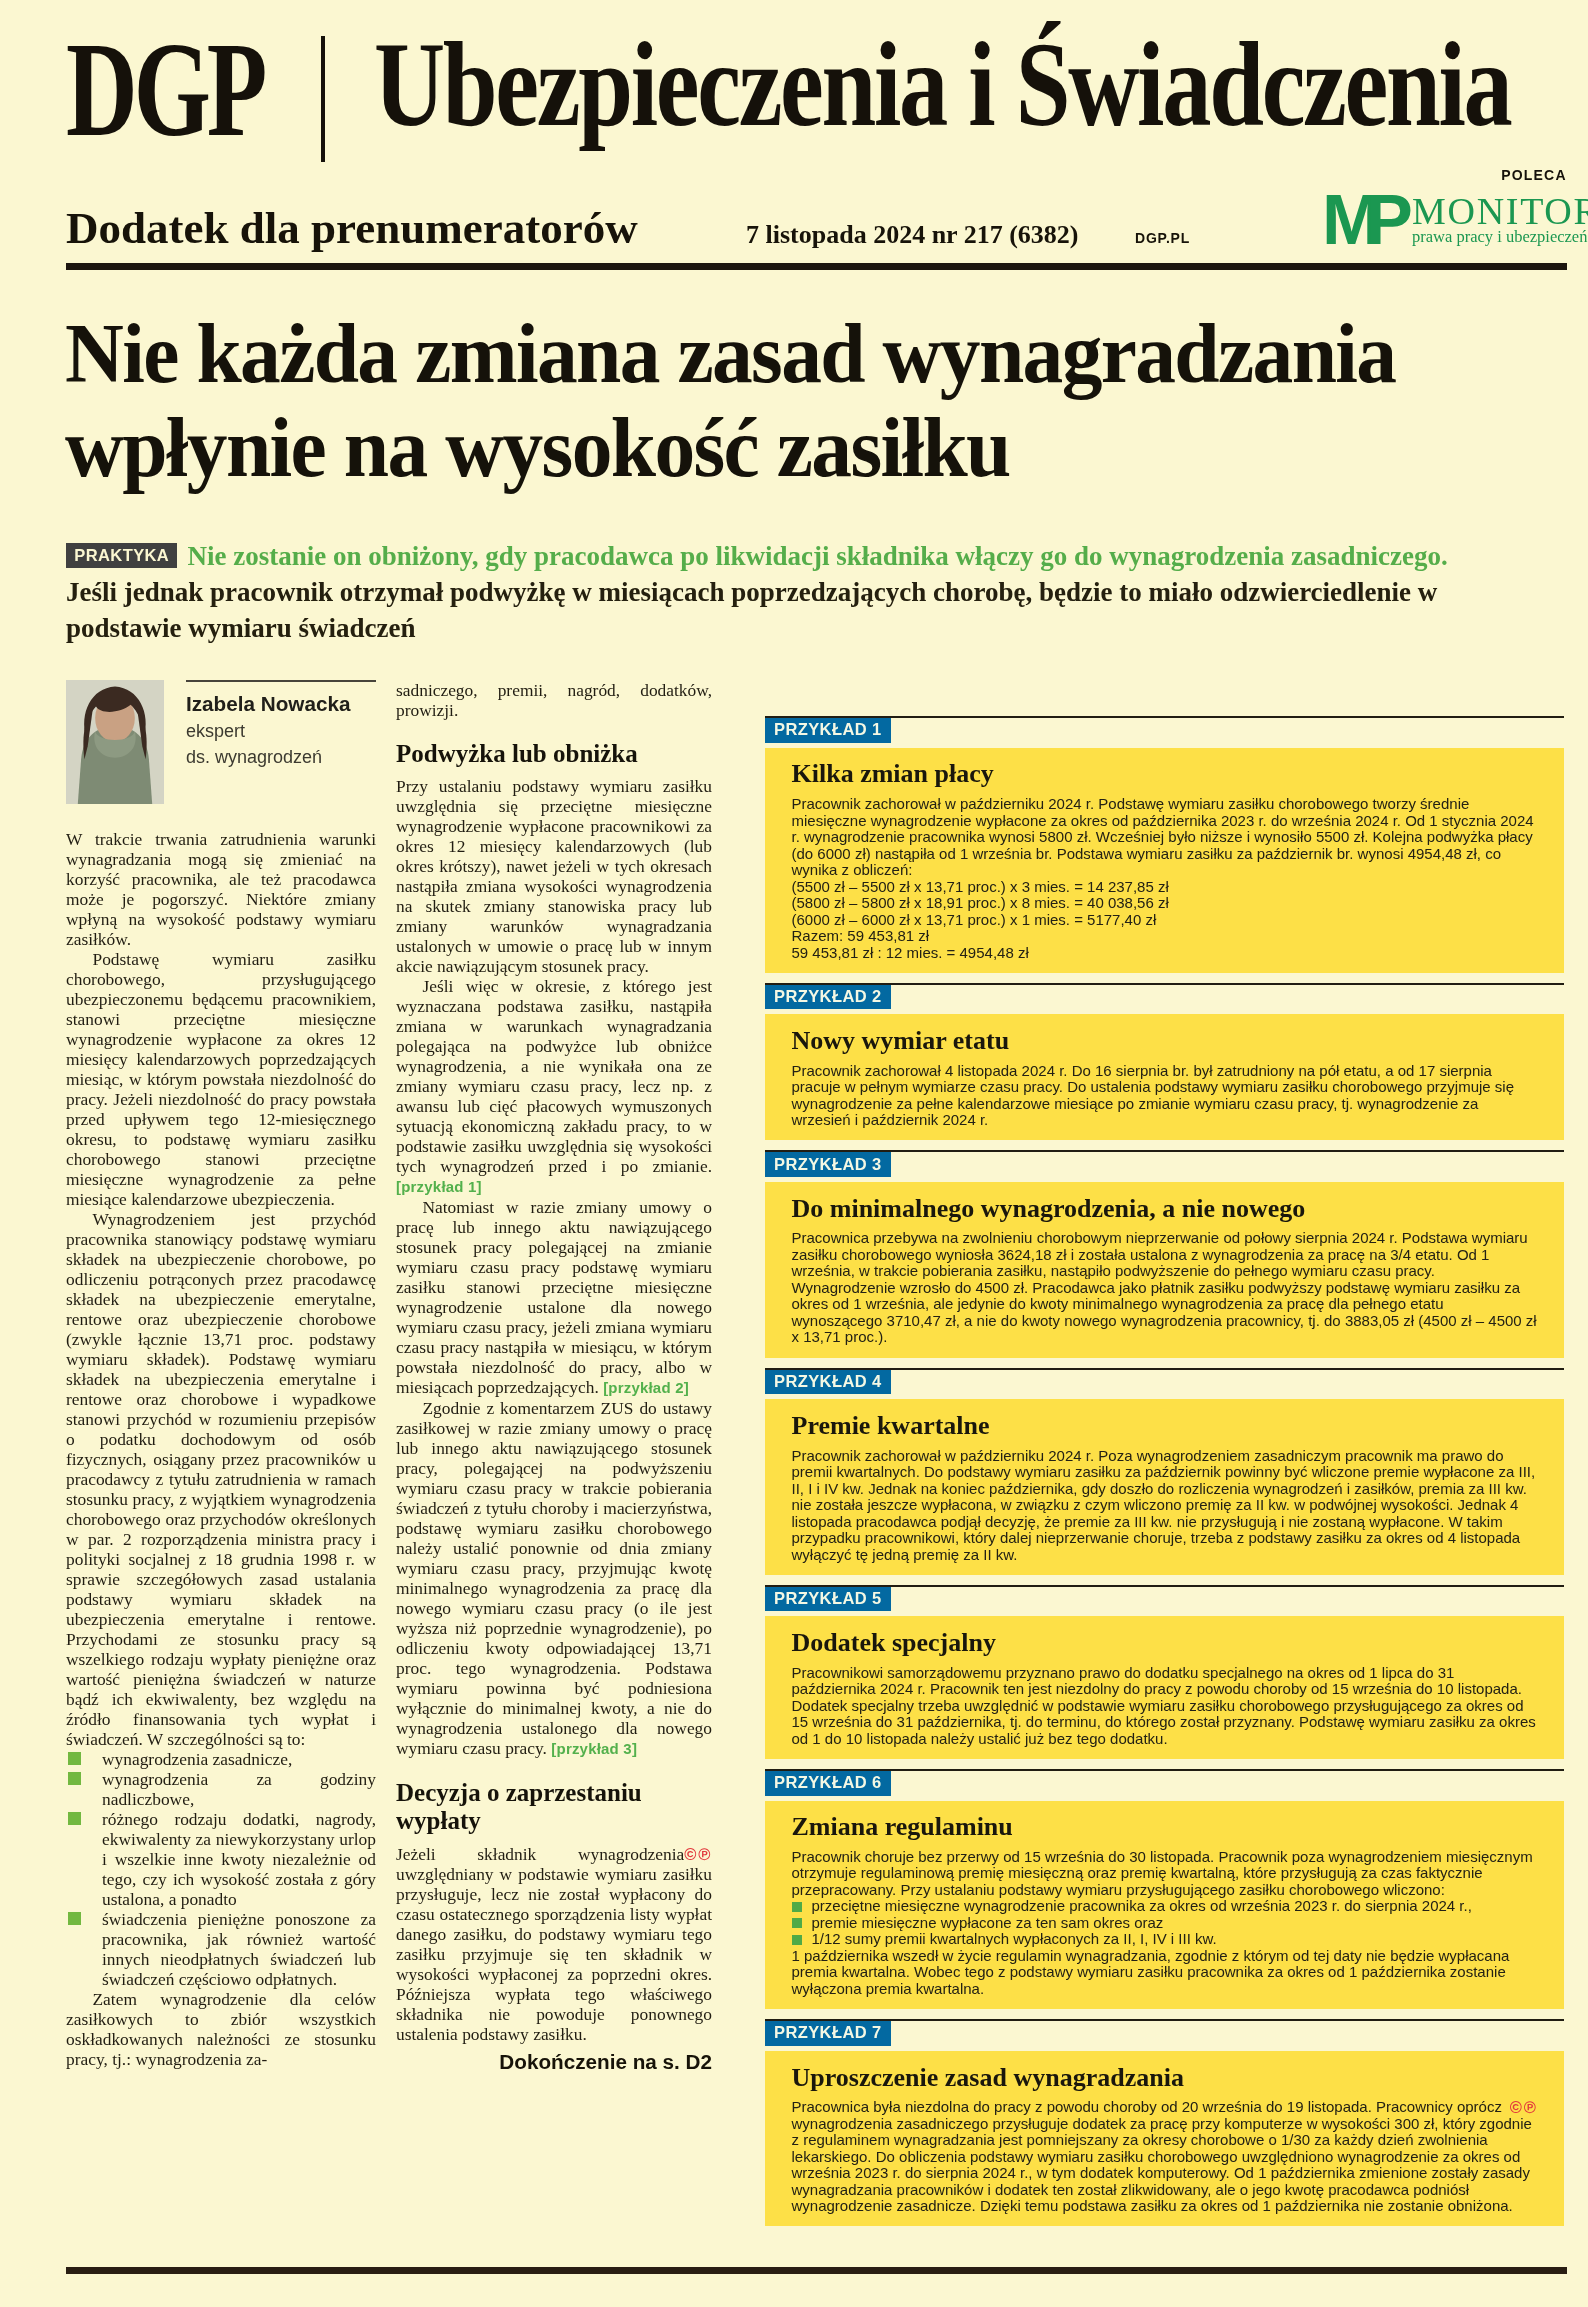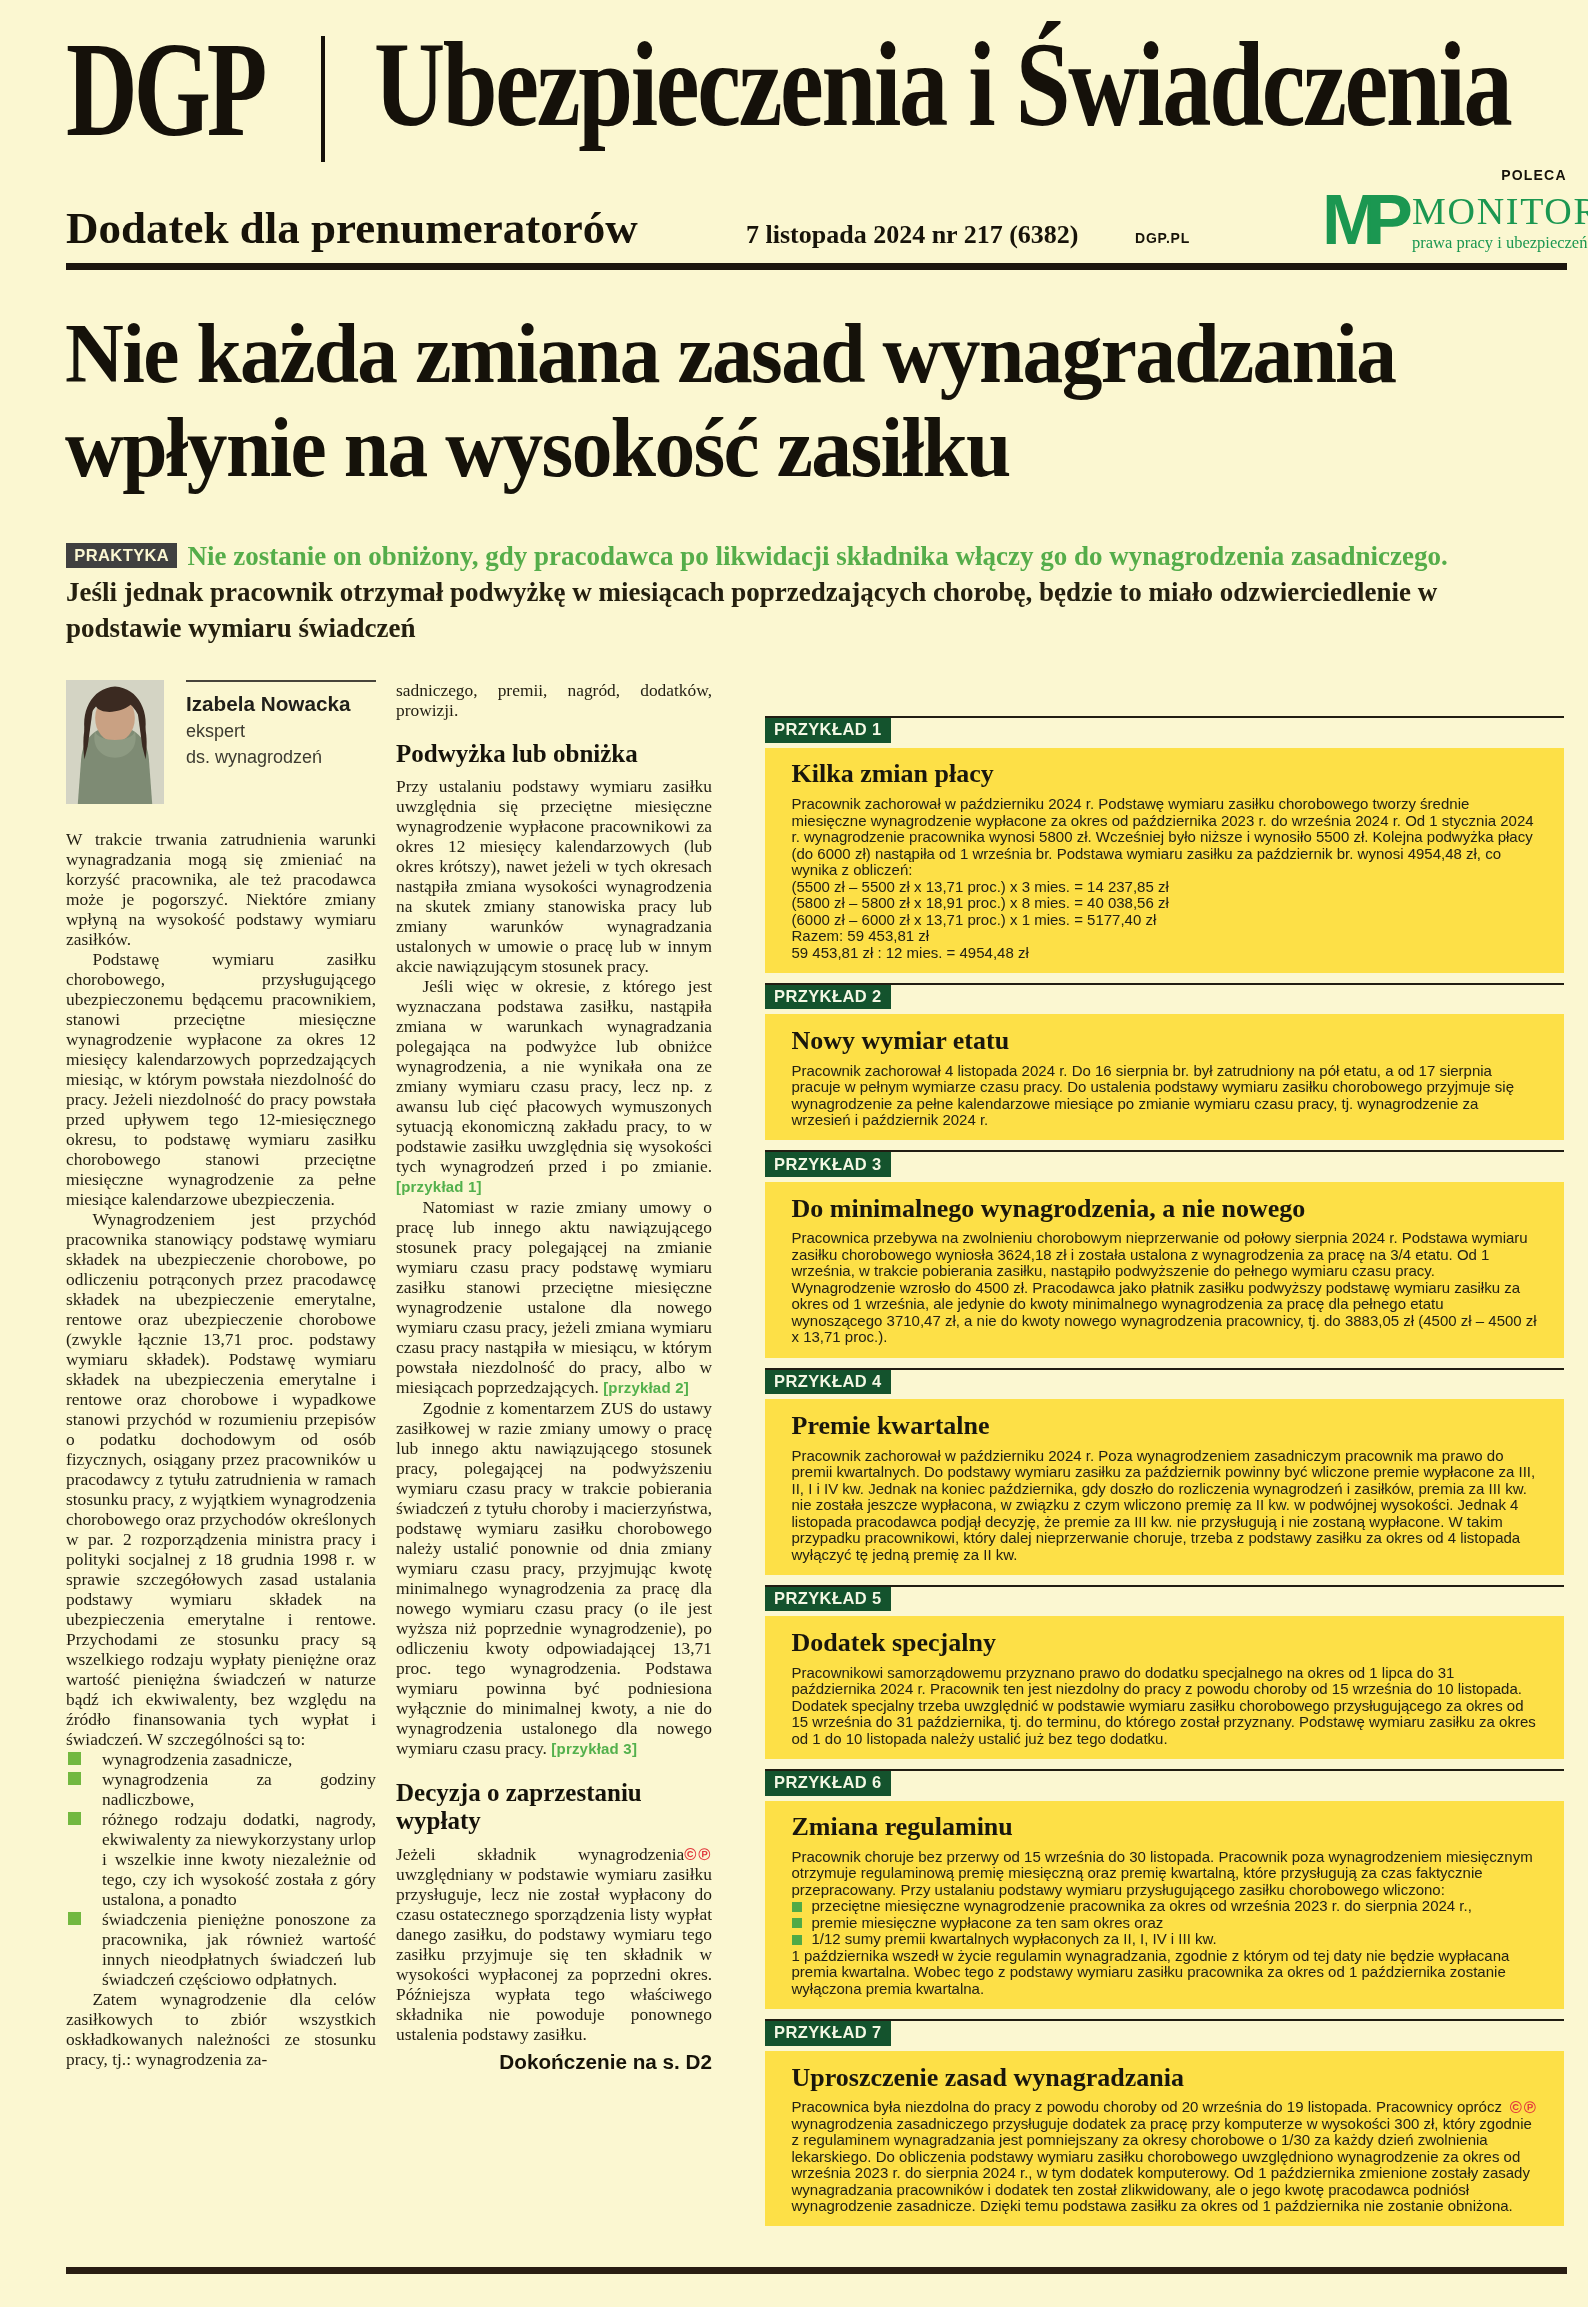--- a/index.html
+++ b/index.html
@@ -18,21 +18,21 @@
             letter-spacing:0;color:#171309;}
   .issue{position:absolute;left:746px;top:220px;font-size:26px;font-weight:bold;color:#171309;}
   .site{position:absolute;left:1135px;top:230px;font-size:14px;font-weight:bold;
         letter-spacing:0.8px;color:#171309;font-family:"Liberation Sans","DejaVu Sans",sans-serif;text-align:right;}
   .poleca{position:absolute;right:22.3px;top:167px;font-size:14px;font-weight:bold;letter-spacing:1.2px;
           color:#15110a;font-family:"Liberation Sans","DejaVu Sans",sans-serif;}
   .mp{position:absolute;left:1322px;top:184px;font-size:71px;line-height:1;font-weight:bold;
       letter-spacing:-0.22em;color:#1b9751;font-family:"Liberation Sans","DejaVu Sans",sans-serif;}
   .monitor-name{position:absolute;left:1412px;top:192px;font-size:38px;line-height:1;
       letter-spacing:1.7px;color:#1b9751;}
-  .monitor-tag{position:absolute;left:1412px;top:233px;font-size:16.5px;color:#1b9751;}
+  .monitor-tag{position:absolute;left:1412px;top:227px;font-size:16.5px;color:#1b9751;}
   .rule-thick{position:absolute;left:66px;right:22.3px;top:263px;height:6.6px;background:#1c160f;}
 
   
   .headline{position:absolute;left:65px;top:305px;margin:0;font-size:84px;line-height:93px;
             font-weight:bold;letter-spacing:-1.7px;transform:scale(0.97,1.02);transform-origin:top left;
             color:#15120a;white-space:nowrap;}
   .lead{position:absolute;left:66px;top:538px;width:1407px;margin:0;
         font-size:27px;line-height:36px;font-weight:bold;}
   .badge{display:inline-block;background:#404040;color:#fbf7d1;font-size:16.5px;line-height:16.5px;
          padding:4.1px 8.3px 5px;margin-right:10px;vertical-align:4.1px;letter-spacing:0.4px;
@@ -63,21 +63,21 @@
   
   .author{display:flex;margin-bottom:25px;}
   .photo{width:98px;height:124px;flex:0 0 98px;background:#d8d8cc;}
   .author-info{flex:1;margin-left:22px;border-top:2.5px solid #47443a;padding-top:8.3px;}
   .a-name{font-size:20.7px;font-weight:bold;color:#21201a;line-height:28px;}
   .a-role{font-size:18px;color:#3c3a30;line-height:26px;}
 
   
   .ex-rule{border-top:2.5px solid #211d12;margin:0;}
   .ex-rule.first{margin-top:36px;}
-  .ex-tab{display:inline-block;background:#14532d;color:#f4f8e4;font-weight:bold;font-size:16.5px;
+  .ex-tab{display:inline-block;background:#0369a1;color:#f4f8e4;font-weight:bold;font-size:16.5px;
           line-height:16.5px;padding:3.3px 9px 5px;letter-spacing:0.4px;
           font-family:"Liberation Sans","DejaVu Sans",sans-serif;}
   .ex-box{background:#fde047;padding:10px 26.5px 11.6px;margin:5px 0 10px;}
   .ex-box h4{margin:1.7px 0 6.6px;font-size:26px;line-height:30px;font-weight:bold;color:#1a170c;}
   .ex-box p{margin:0;font-size:15px;line-height:16.5px;color:#232114;
             font-family:"Liberation Sans","DejaVu Sans",sans-serif;}
   .ex-box .calc{font-family:"Liberation Sans","DejaVu Sans",sans-serif;}
   .exlist{list-style:none;margin:0;padding:0;}
   .exlist li{position:relative;padding-left:20px;font-size:15px;line-height:16.5px;color:#232114;
              font-family:"Liberation Sans","DejaVu Sans",sans-serif;}

